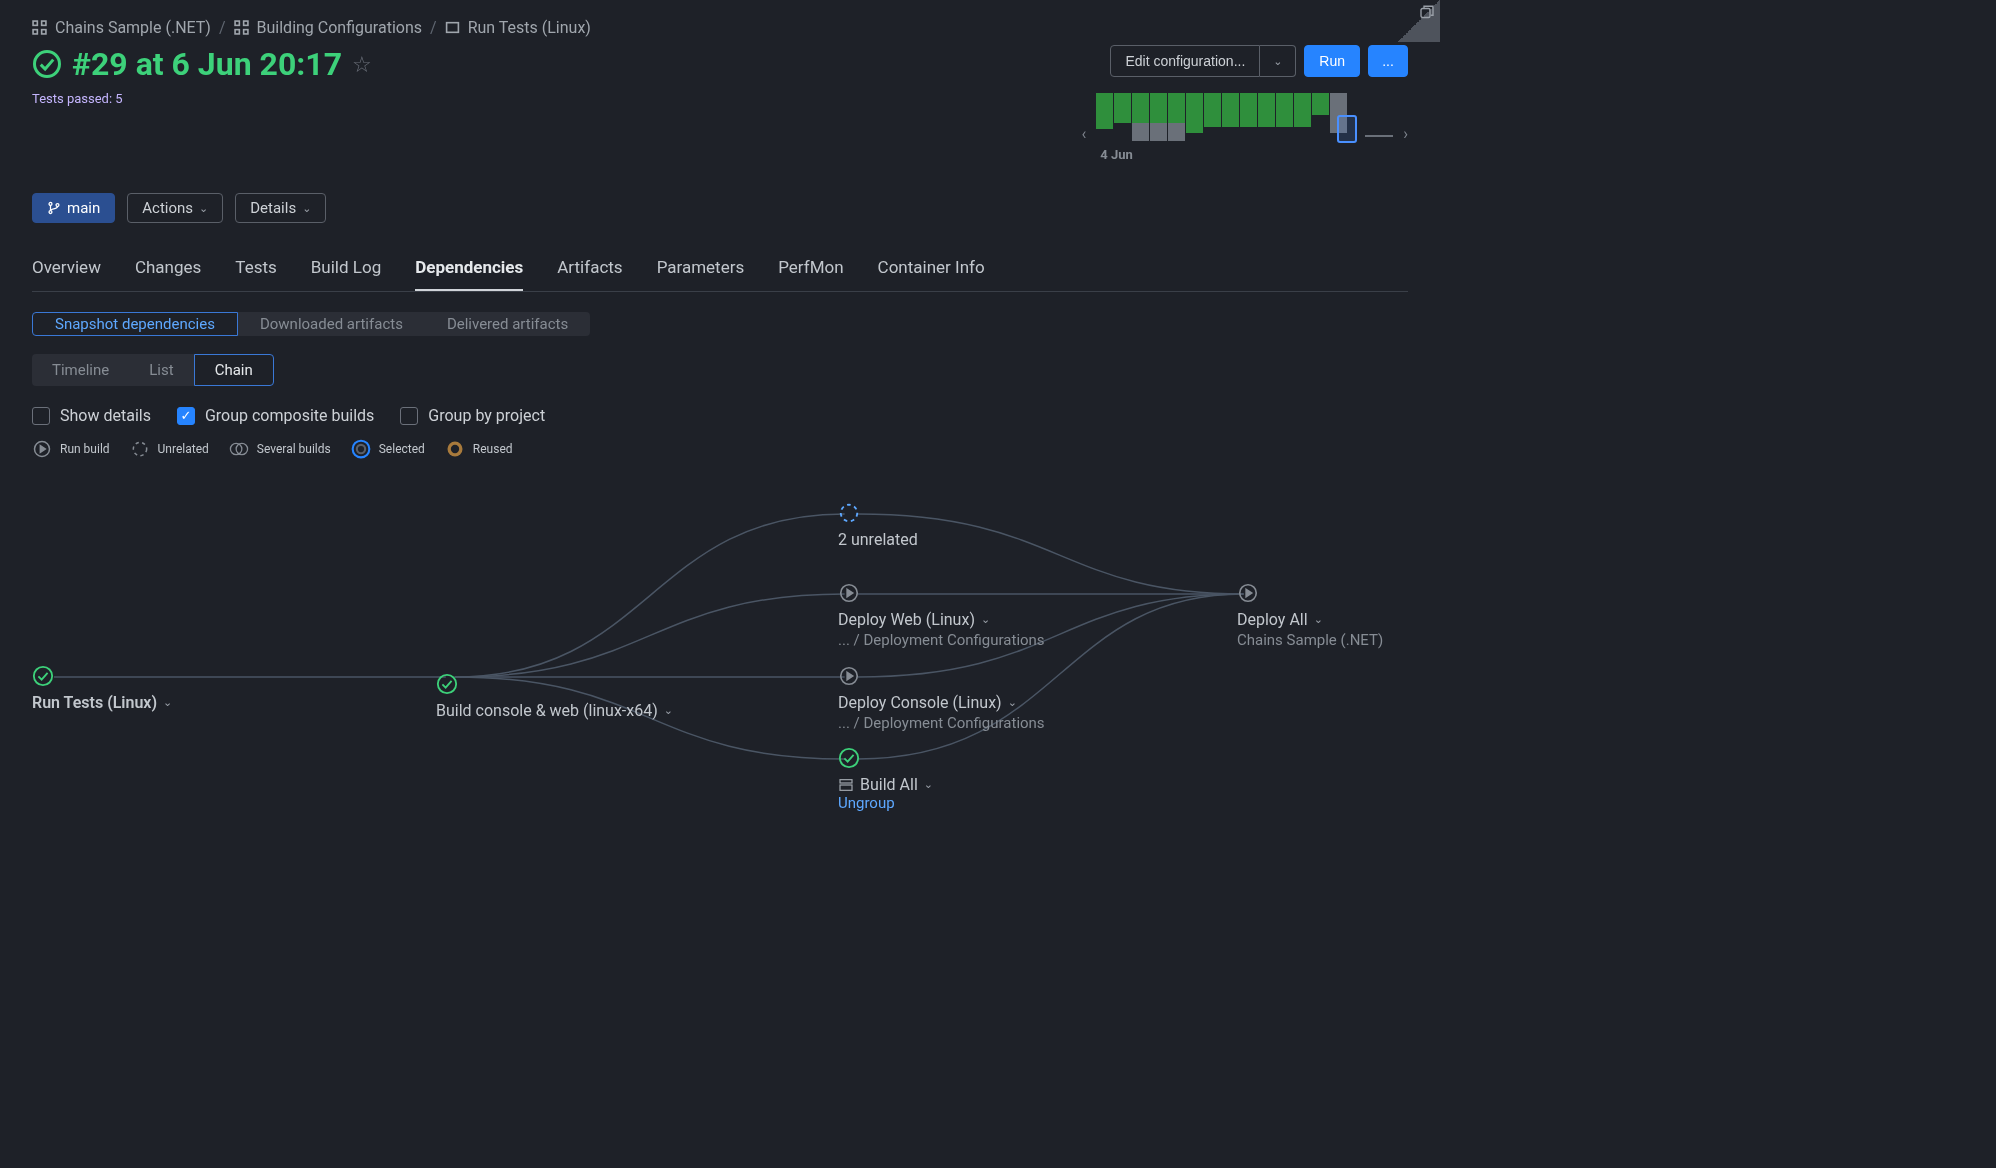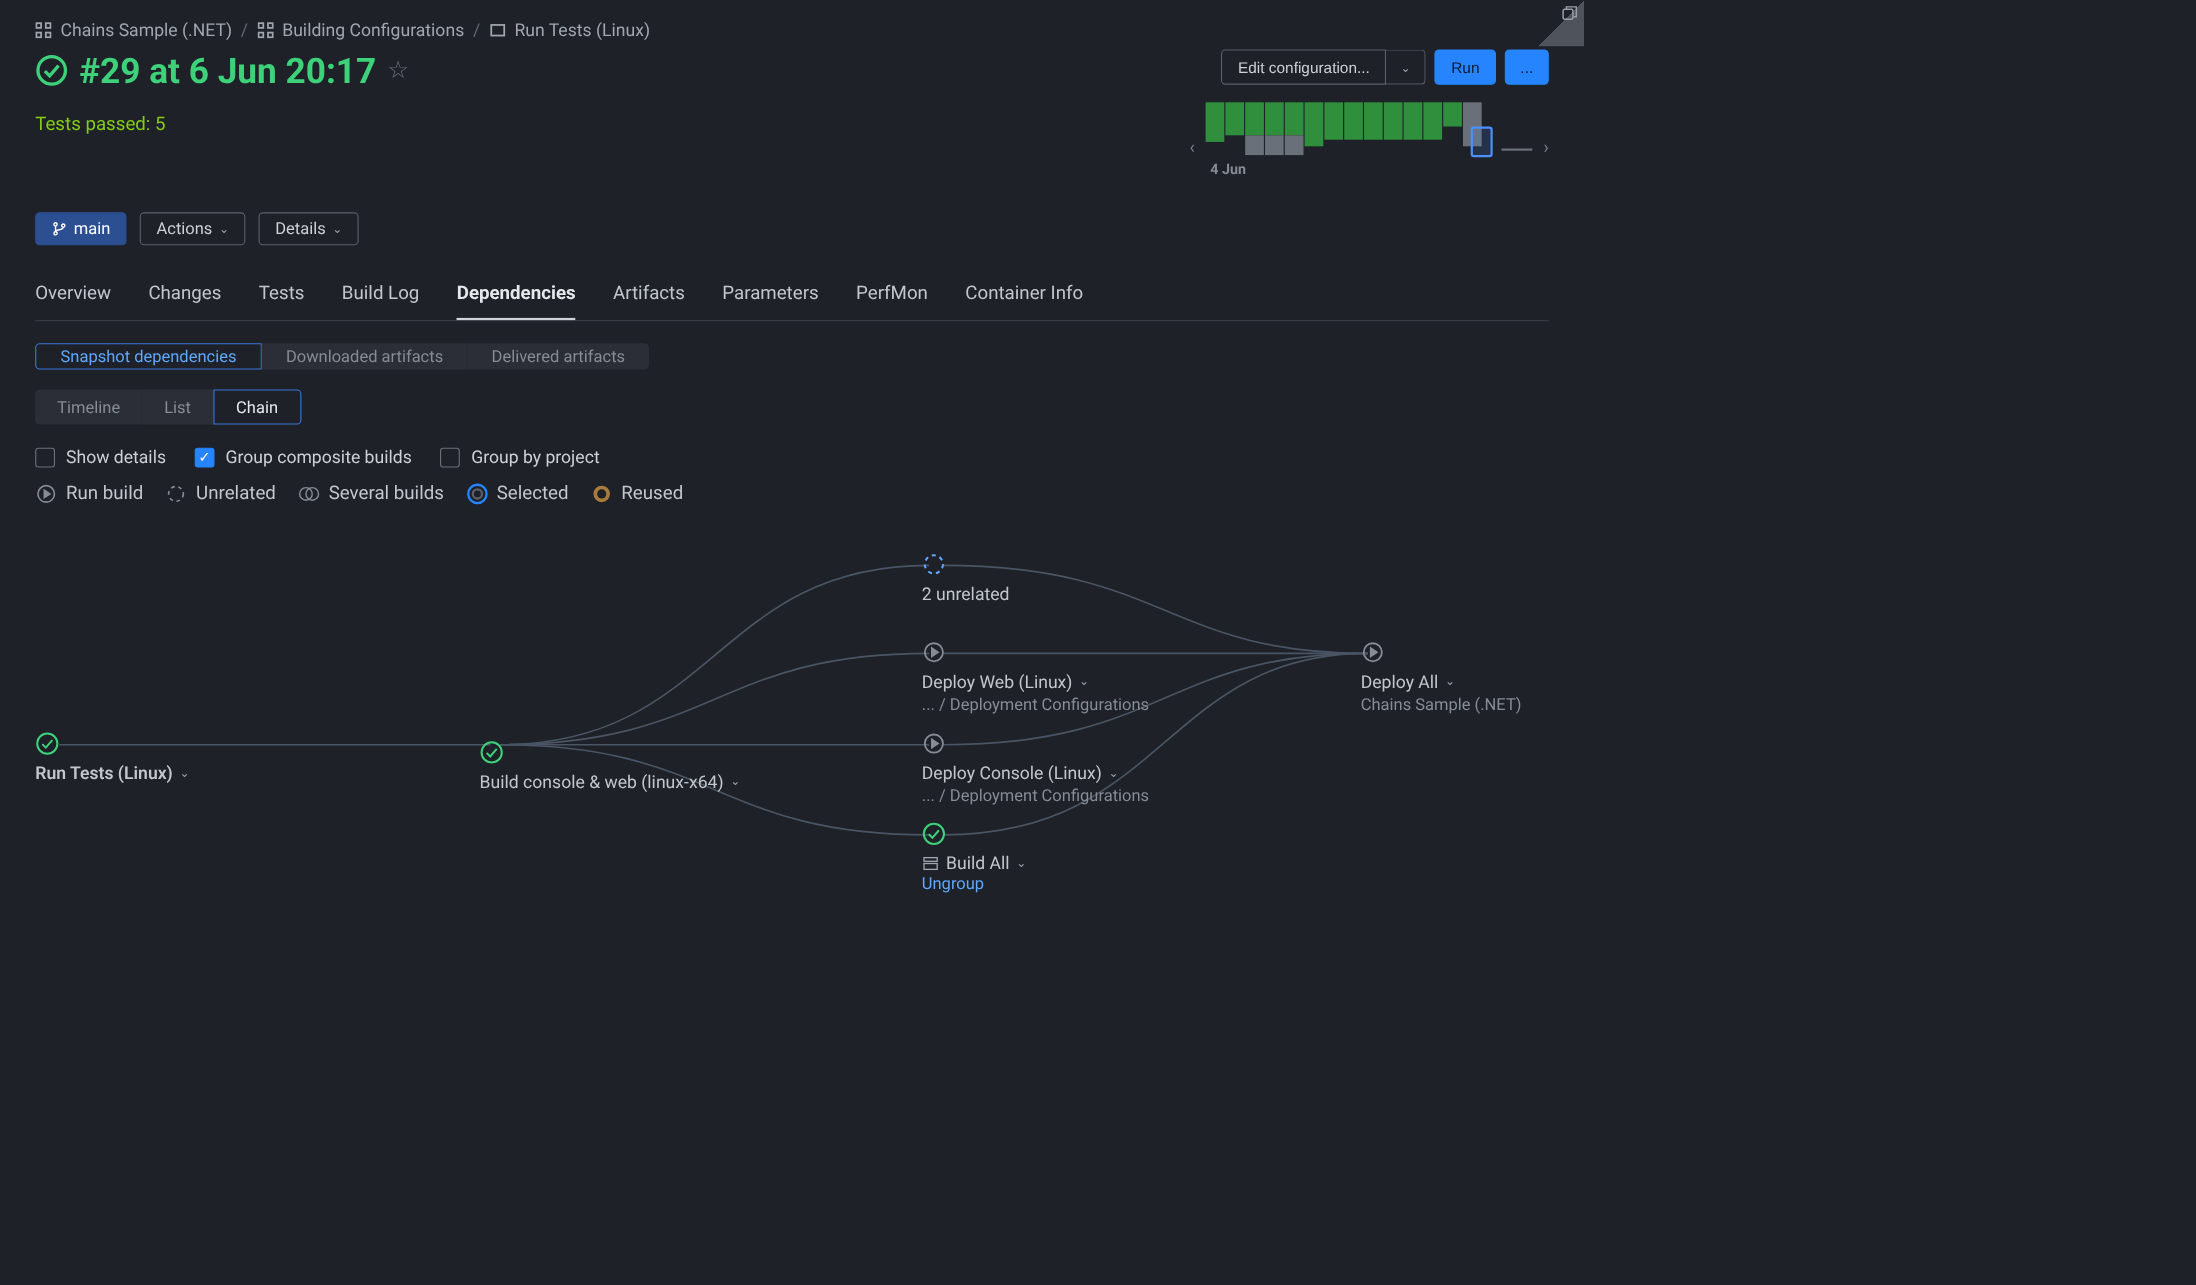--- a/index.html
+++ b/index.html
@@ -22,33 +22,33 @@
   .bc-icon { width: 15px; height: 15px; display: inline-flex; }
   .bc-icon svg { width: 100%; height: 100%; }
 
   .top-row { display: flex; justify-content: space-between; align-items: flex-start; }
   .title-block { }
   .build-title {
     display: flex; align-items: center; gap: 10px;
     color: #3dd17a; font-size: 32px; font-weight: 700;
   }
   .star-icon { color: #6b707a; font-size: 22px; font-weight: 400; }
-  .tests-passed { color: #84cc16; font-size: 17px; margin-top: 20px; }
+  .tests-passed { color: #c4b5fd; font-size: 13px; margin-top: 8px; }
 
   .top-actions { display: flex; align-items: center; gap: 8px; }
   .btn {
     display: inline-flex; align-items: center; justify-content: center;
     height: 32px; padding: 0 14px; border-radius: 4px;
     border: 1px solid #5a5f68; background: transparent; color: #cdd1d6;
     cursor: pointer; font-size: 14px; gap: 6px; text-align: center;
   }
   .btn-group { display: flex; }
   .btn-group .btn:first-child { border-radius: 4px 0 0 4px; }
   .btn-group .btn:last-child { border-radius: 0 4px 4px 0; border-left: none; width: 36px; padding: 0; }
-  .btn.primary { background: #2684ff; border-color: #2684ff; color: #0f172a; font-weight: 500; }
+  .btn.primary { background: #2684ff; border-color: #2684ff; color: #ffffff; font-weight: 500; }
   .btn.icon-only { width: 40px; padding: 0; }
 
   .chart-block { position: relative; display: flex; align-items: center; gap: 10px; margin-top: 8px; }
   .nav-arrow { color: #7d838c; cursor: pointer; font-size: 16px; }
   .chart {
     display: flex; align-items: flex-start; gap: 1px; height: 80px; position: relative; font-weight: bold;
   }
   .chart-col { width: 17px; display: flex; flex-direction: column; align-items: center; }
   .chart-bar-top { width: 100%; background: #2f8f3c; }
   .chart-bar-bottom { width: 100%; background: #6a7079; }
@@ -101,21 +101,21 @@
   }
 
   .checkbox-row { display: flex; gap: 26px; margin-top: 20px; align-items: center; font-size: 16px; }
   .checkbox {
     width: 18px; height: 18px; border: 1.5px solid #6b707a; border-radius: 3px;
     display: inline-flex; align-items: center; justify-content: center;
   }
   .checkbox.checked { background: #2684ff; border-color: #2684ff; color: #fff; font-size: 13px; }
   .cb-item { display: flex; align-items: center; gap: 10px; cursor: pointer; }
 
-  .legend-row { display: flex; gap: 20px; margin-top: 14px; align-items: center; font-size: 17px; color: #c2c7cd;}
+  .legend-row { display: flex; gap: 20px; margin-top: 14px; align-items: center; font-size: 12px; color: #c2c7cd;}
   .legend-item { display: flex; align-items: center; gap: 8px; }
   .legend-icon { width: 20px; height: 20px; display: inline-flex; }
   .legend-icon svg { width: 100%; height: 100%; }
 
   
   .chain-area {
     position: relative; margin-top: 30px; height: 350px;
   }
   .chain-svg {
     position: absolute; top: 0; left: 0; width: 100%; height: 100%;

